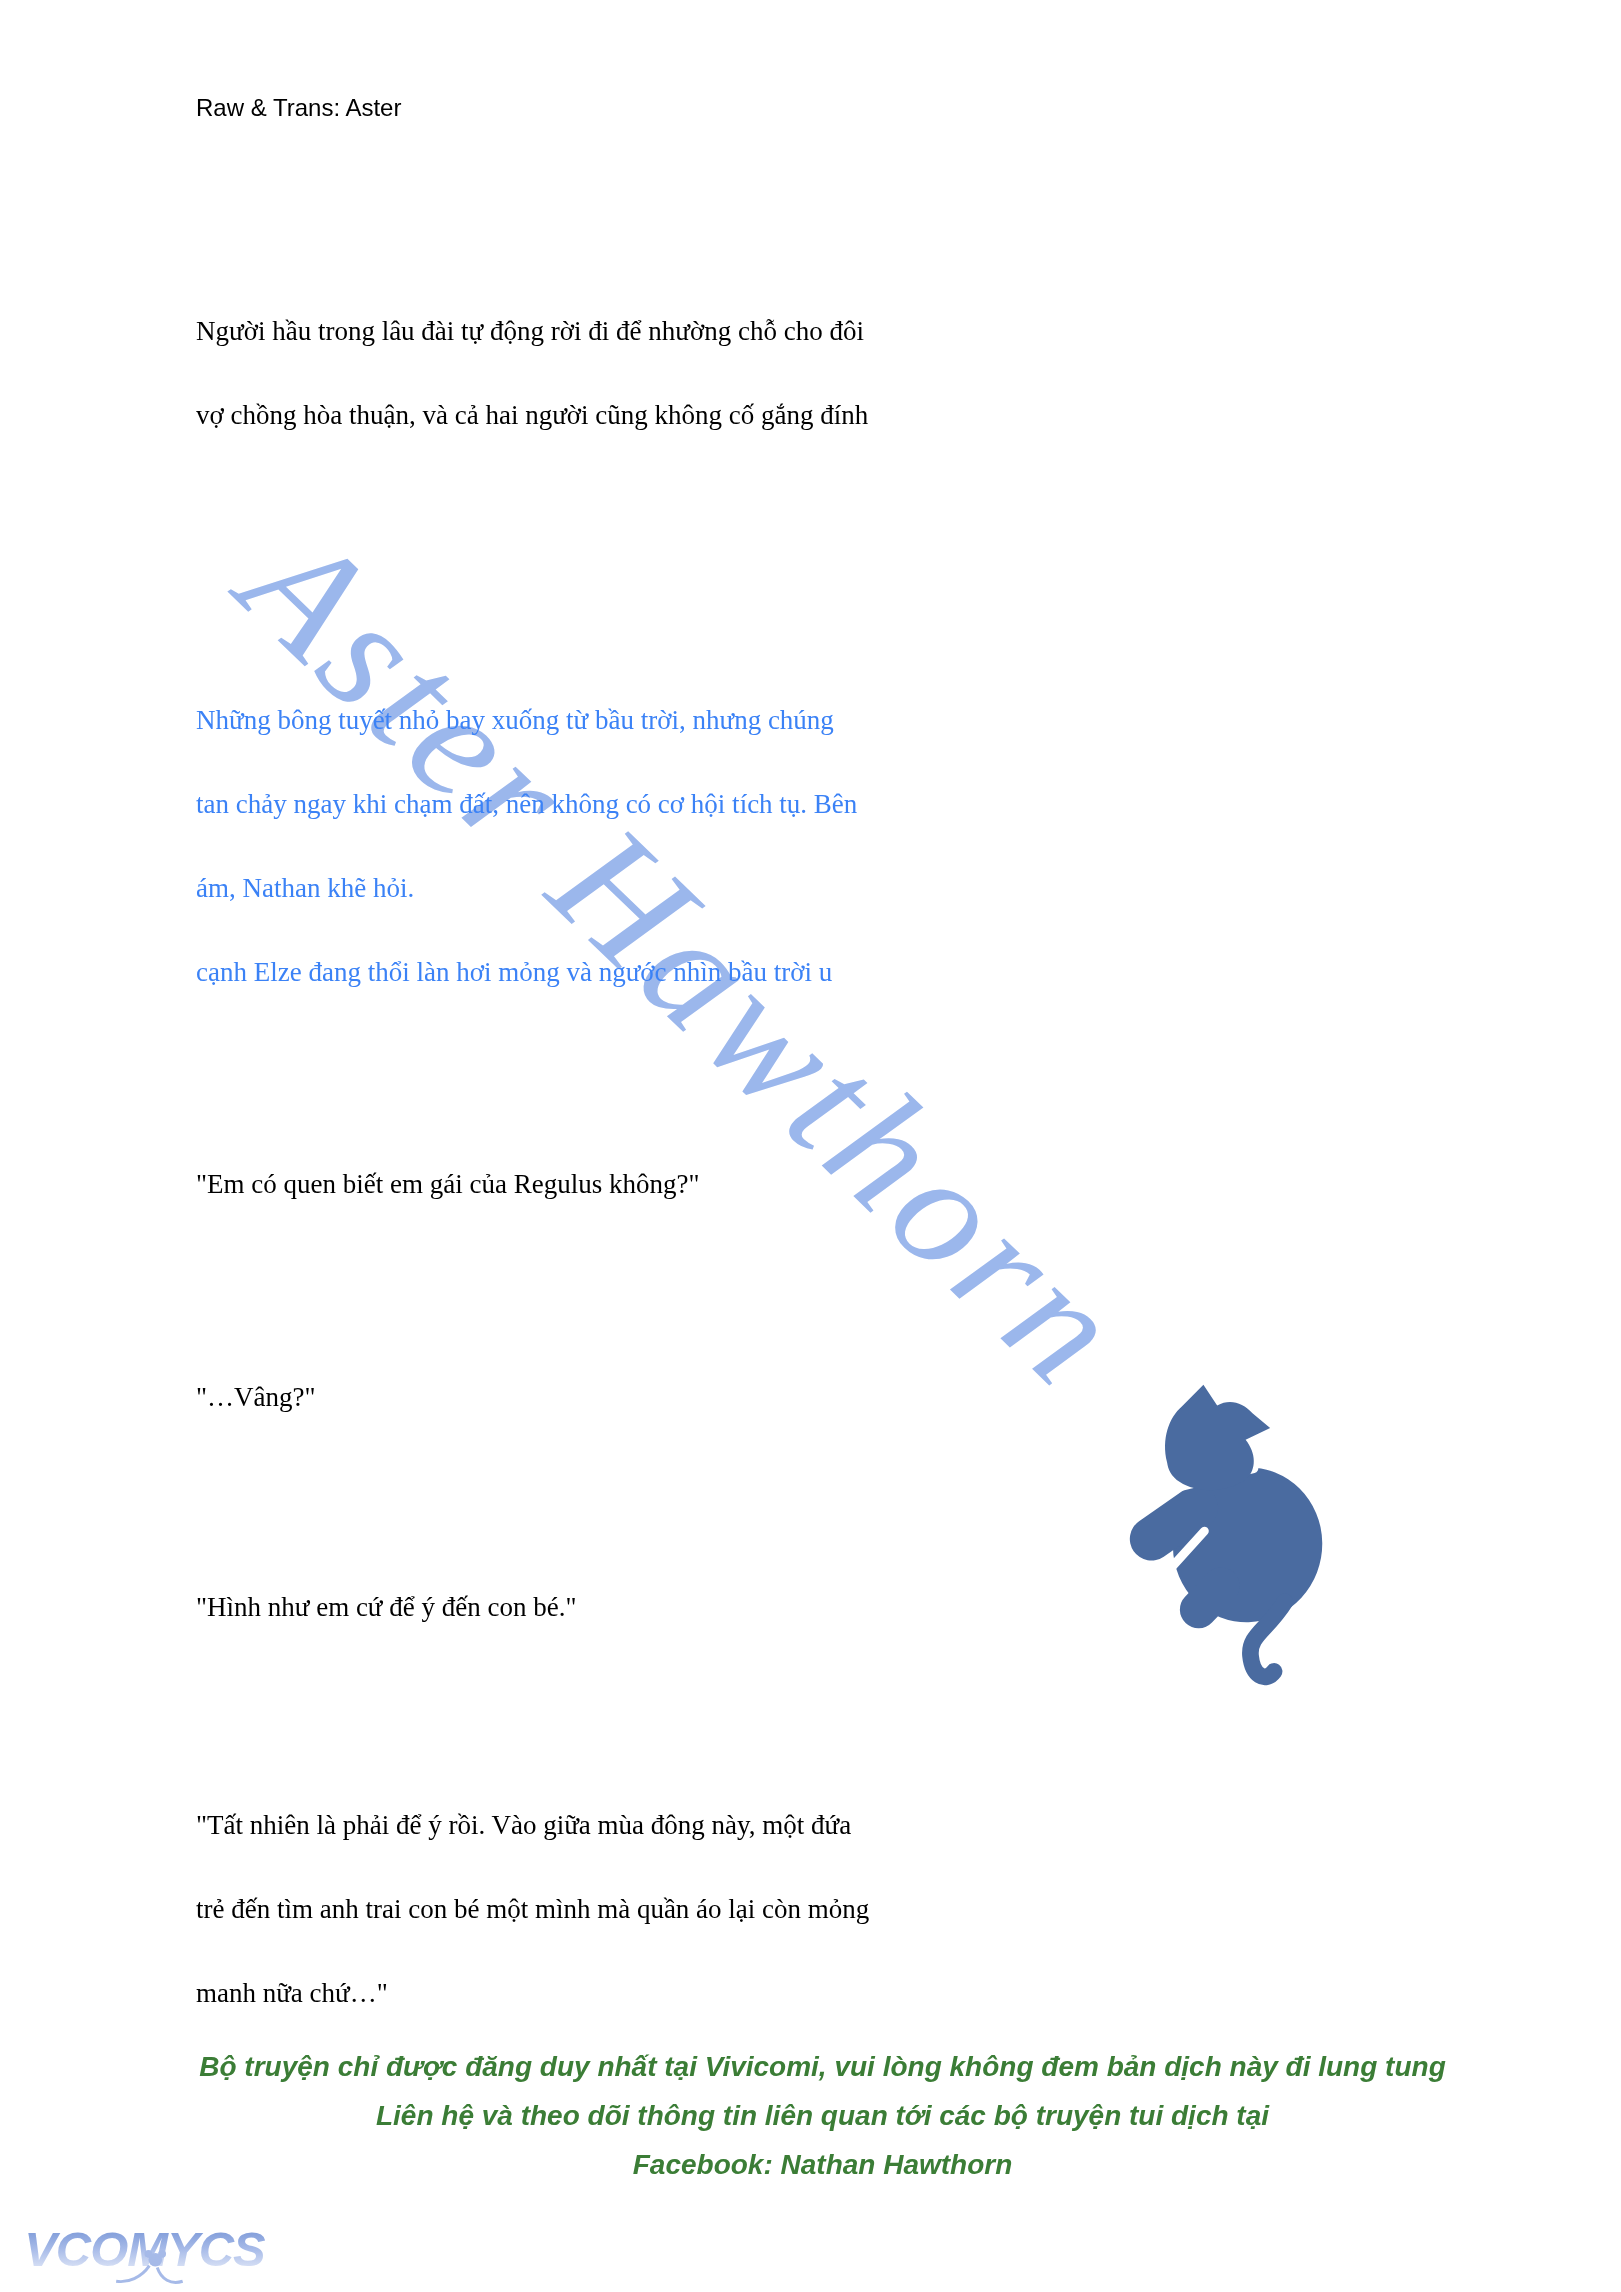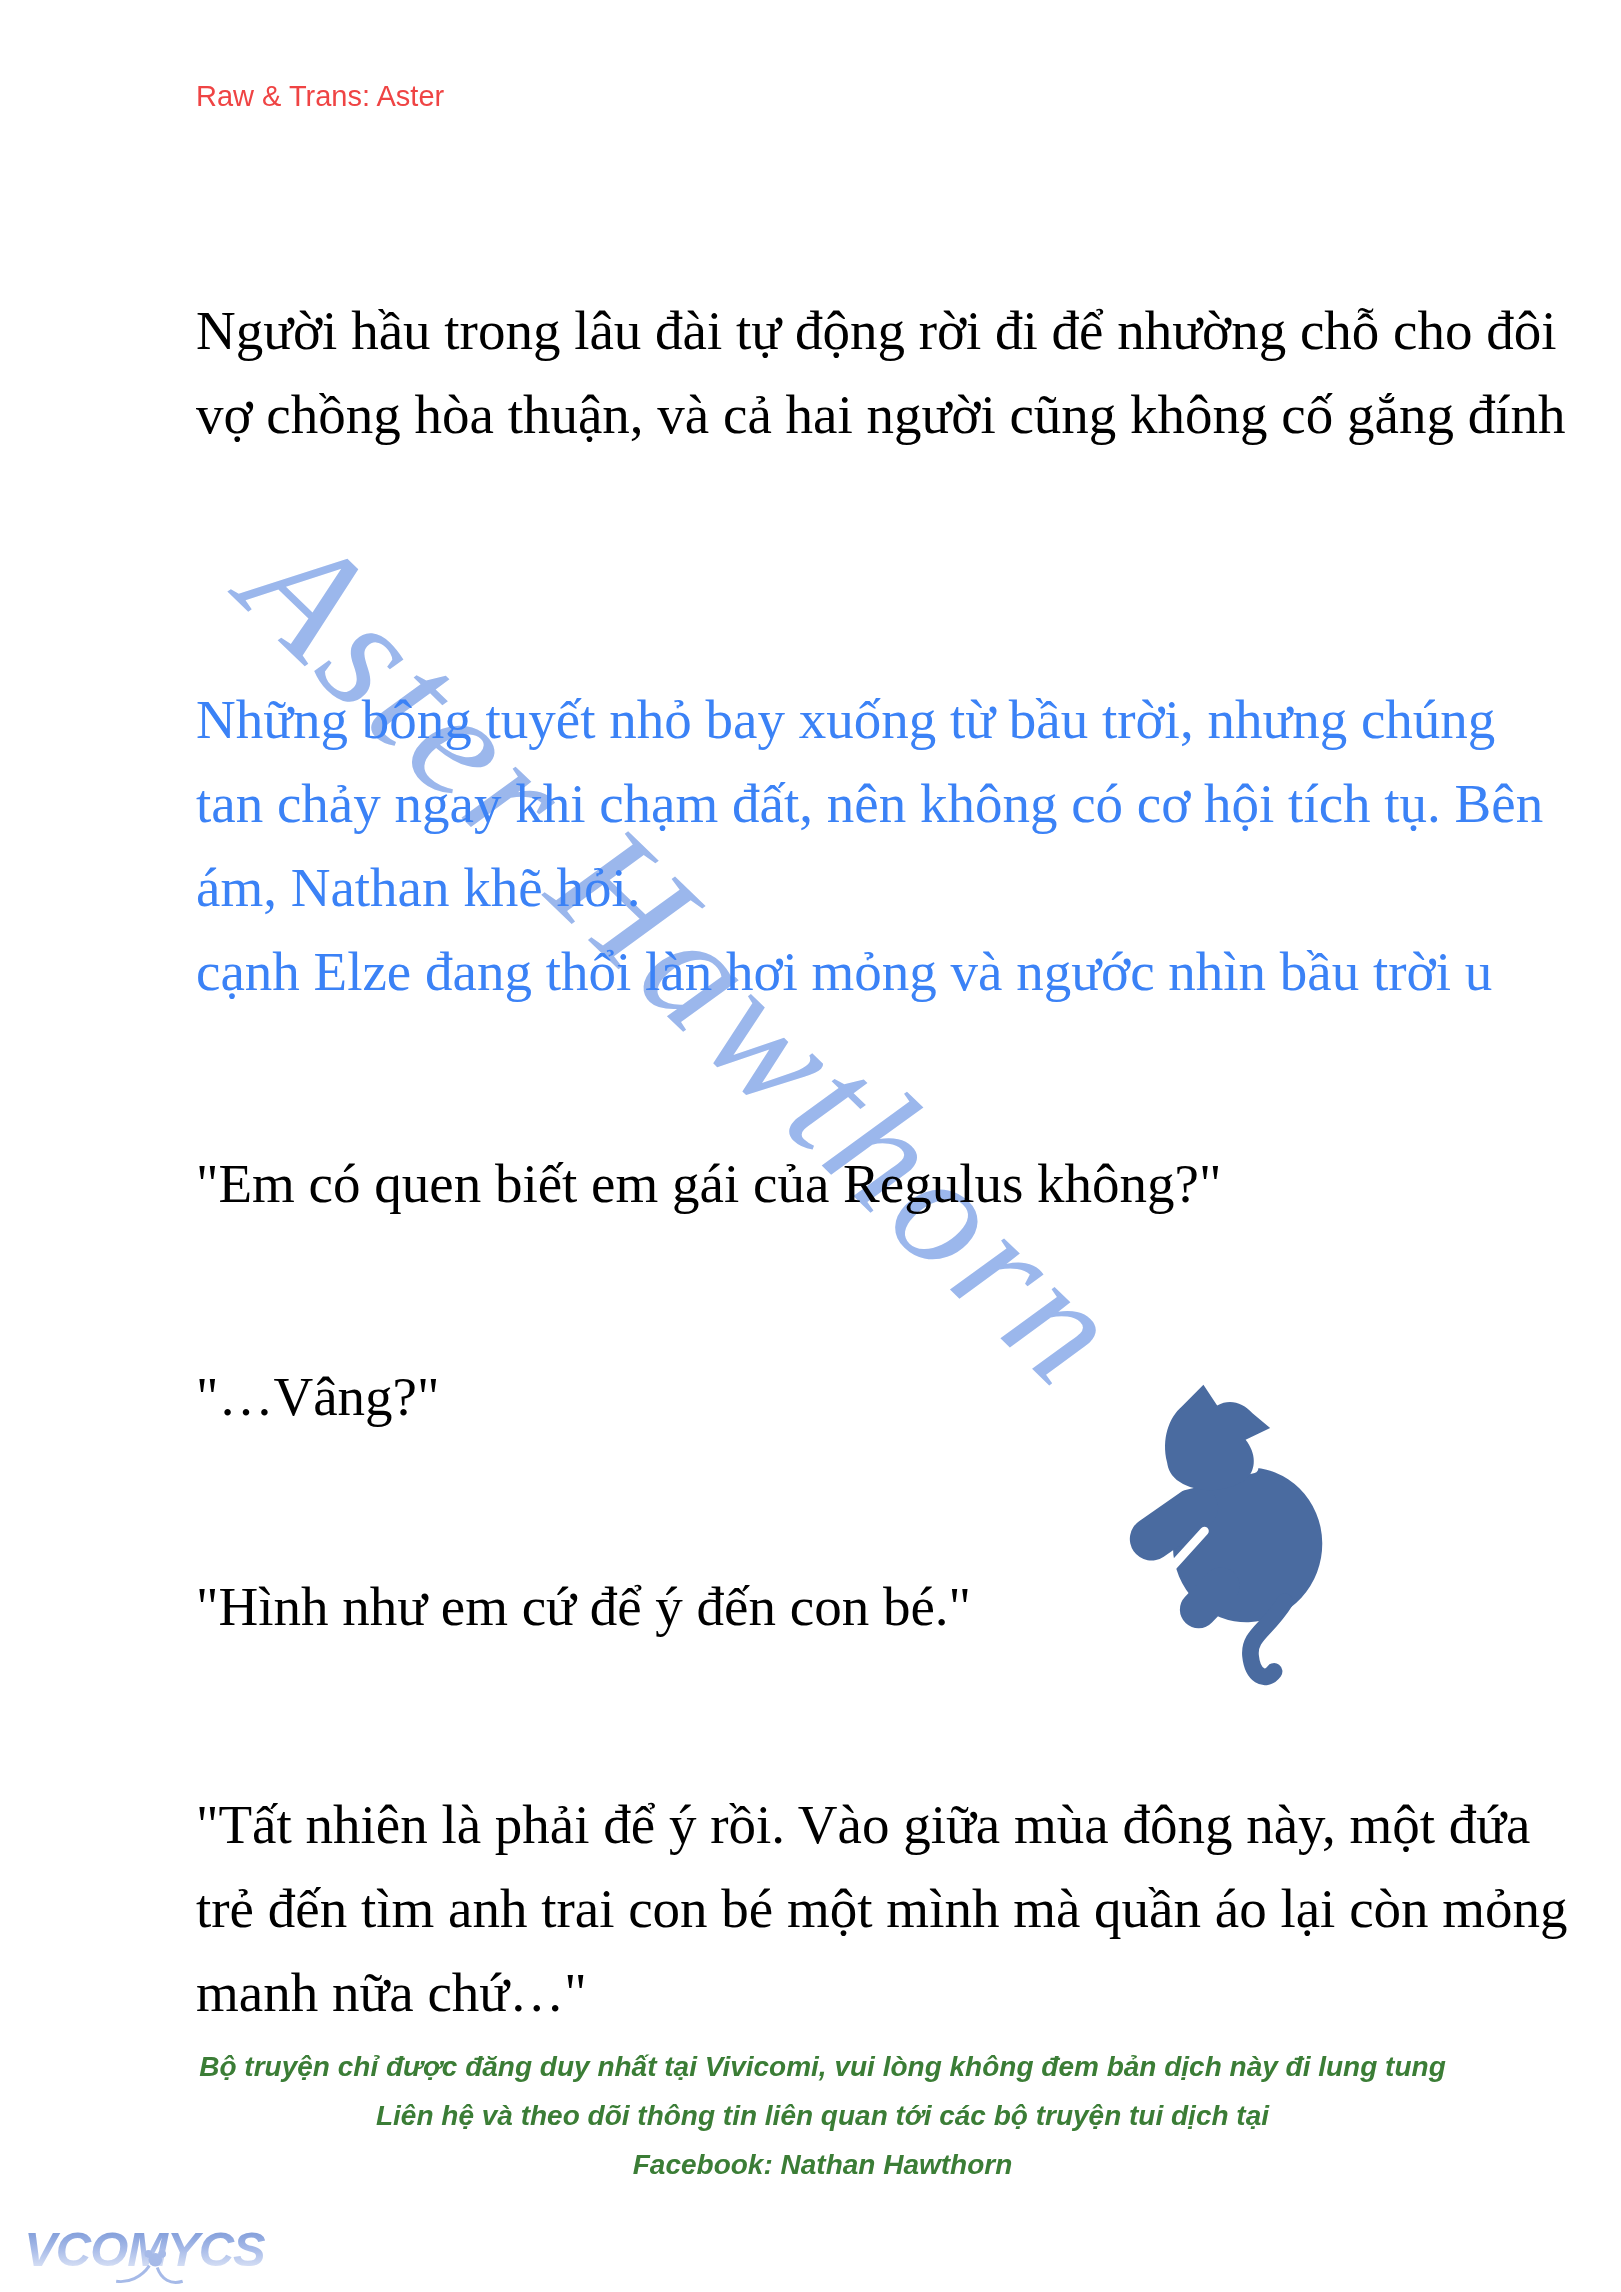--- a/index.html
+++ b/index.html
@@ -2,34 +2,34 @@
 <html><head>
 <meta charset="utf-8">
 <style>
   html,body { margin:0; padding:0; background:#ffffff; }
   .page {
     position:relative; width:1621px; height:2293px;
     background:#ffffff; overflow:hidden;
     font-family:"Liberation Serif", serif; color:#000;
   }
   .header {
-    position:absolute; left:196px; top:80px;
+    position:absolute; left:196px; top:94px;
     font-family:"Liberation Sans", sans-serif;
-    font-size:29px; color:#ef4444; white-space:nowrap; z-index:3;
+    font-size:24px; color:#000000; white-space:nowrap; z-index:3;
   }
   .watermark {
     position:absolute; left:333px; top:495px;
     transform:rotate(44deg); transform-origin:0 0;
     font-family:"Liberation Serif", serif; font-style:italic;
     font-size:162px; letter-spacing:7.8px; line-height:1.1;
     white-space:nowrap; z-index:1; user-select:none;
   }
   .para {
     position:absolute; left:196px;
-    font-size:55px; line-height:84px; white-space:nowrap; z-index:2;
+    font-size:27px; line-height:84px; white-space:nowrap; z-index:2;
   }
   .para-0 { top:289px; }
   .para-1 { top:678px; }
   .para-2 { top:1142px; }
   .para-3 { top:1355px; }
   .para-4 { top:1565px; }
   .para-5 { top:1783px; }
   .footer {
     position:absolute; left:0; right:0; top:2042px;
     text-align:center;

